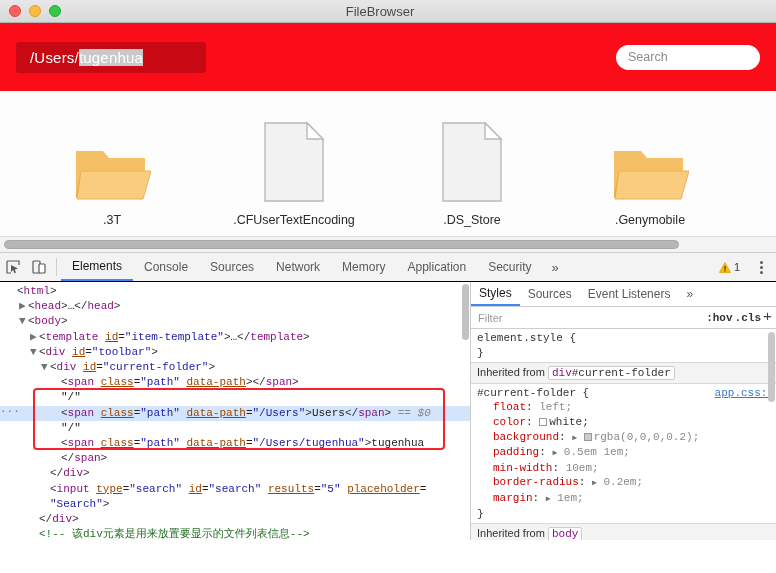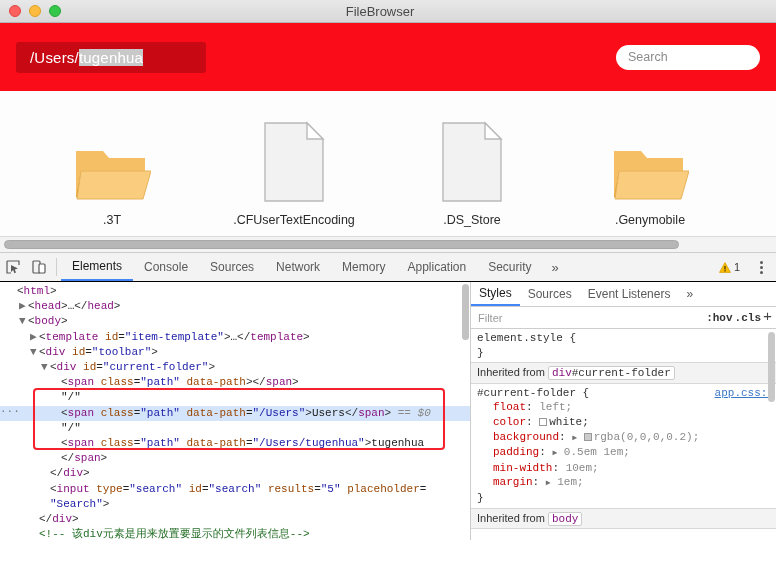--- a/index.html
+++ b/index.html
@@ -159,21 +159,21 @@
     padding: 2px 0 0 0;
   }
   .dom-line { white-space: pre; padding-left: 6px; position: relative; }
   .dom-line.sel { background: #d4e5fb; }
   .dom-line.sel::before {
     content: "\00b7\00b7\00b7";
     position: absolute; left: 0px; top: -2px;
     color: #777; letter-spacing: 0px;
   }
   .tag   { color: #881280; }
-  .attr  { color: #994500; }
+  .attr  { color: #994500; text-decoration: underline; }
   .val   { color: #1a1aa6; }
   .punct { color: #333; }
   .txt   { color: #222; }
   .cmt   { color: #236e25; }
   .dollar{ color: #888; font-style: italic; }
   .arrow { color: #727272; display: inline-block; width: 9px; }
 
   .hl-box {
     position: absolute;
     border: 2px solid #f5222d;
@@ -432,20 +432,21 @@
 
         <div class="st-rule">
           <div>#current-folder {</div>
           <a class="st-src">app.css:1</a>
           <div id="rule1-props">
               <div><span class="prop">float</span><span class="pval">: </span><span class="gr">left;</span></div>
               <div><span class="prop">color</span><span class="pval">: </span><span class="swatch" style="background:#ffffff"></span><span class="pval">white;</span></div>
               <div><span class="prop">background</span><span class="pval">: </span><span class="tri">▶</span> <span class="swatch" style="background:#cccccc"></span><span class="gr">rgba(0,0,0,0.2);</span></div>
               <div><span class="prop">padding</span><span class="pval">: </span><span class="tri">▶</span> <span class="gr">0.5em 1em;</span></div>
               <div><span class="prop">min-width</span><span class="pval">: </span><span class="gr">10em;</span></div>
+              <div><span class="prop">border-radius</span><span class="pval">: </span><span class="tri">▶</span> <span class="gr">0.2em;</span></div>
               <div><span class="prop">margin</span><span class="pval">: </span><span class="tri">▶</span> <span class="gr">1em;</span></div>
             </div>
           <div>}</div>
         </div>
 
         <div class="st-inherit">
           <span>Inherited from</span>
           <span class="st-chip"><span class="sel-tag">body</span></span>
         </div>
 

